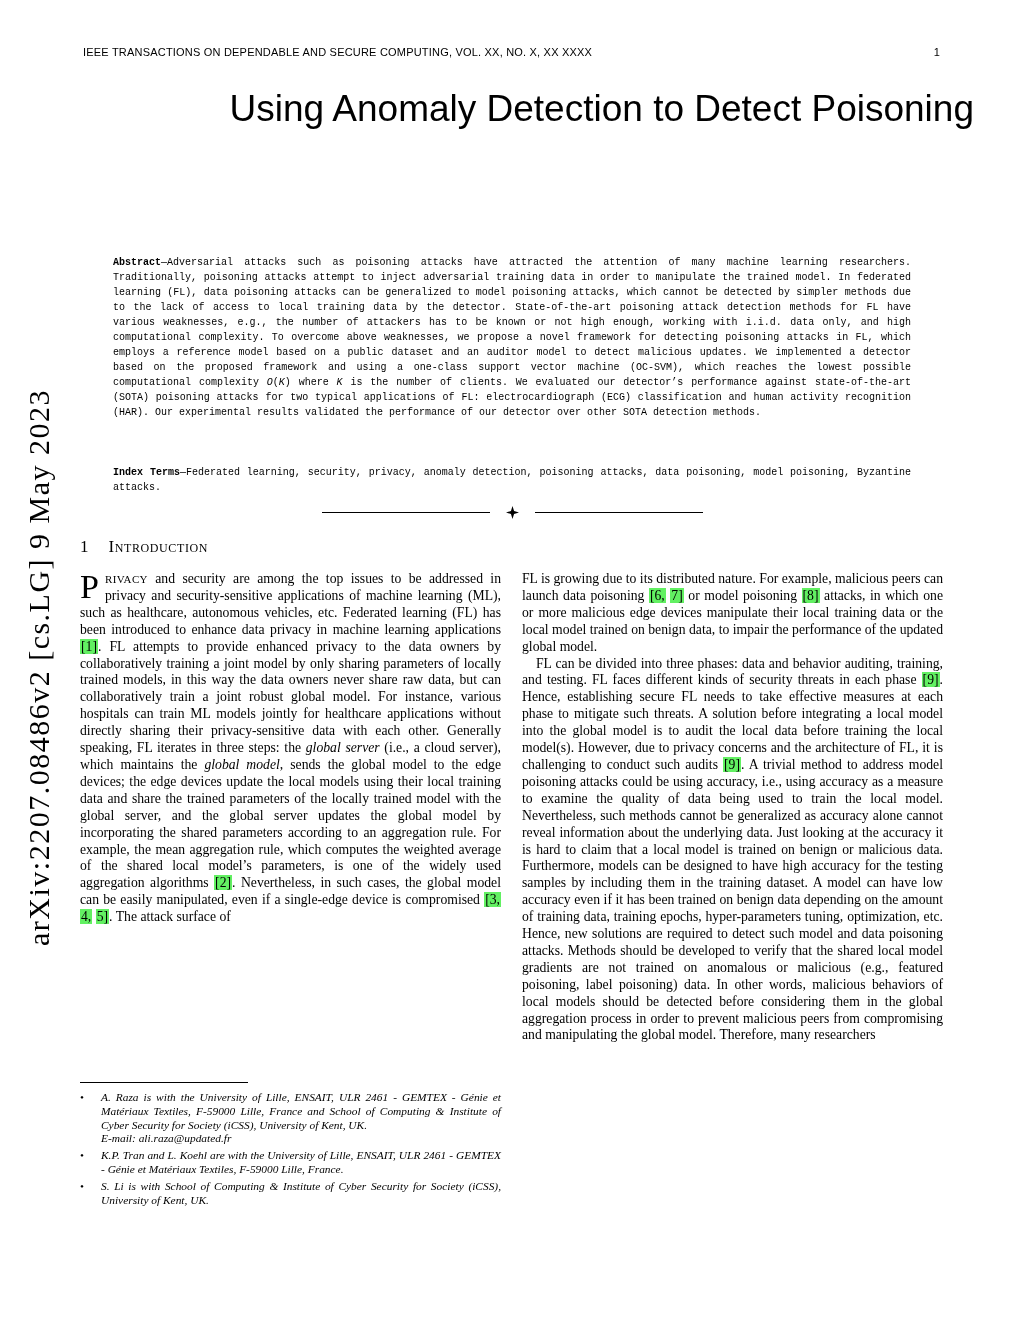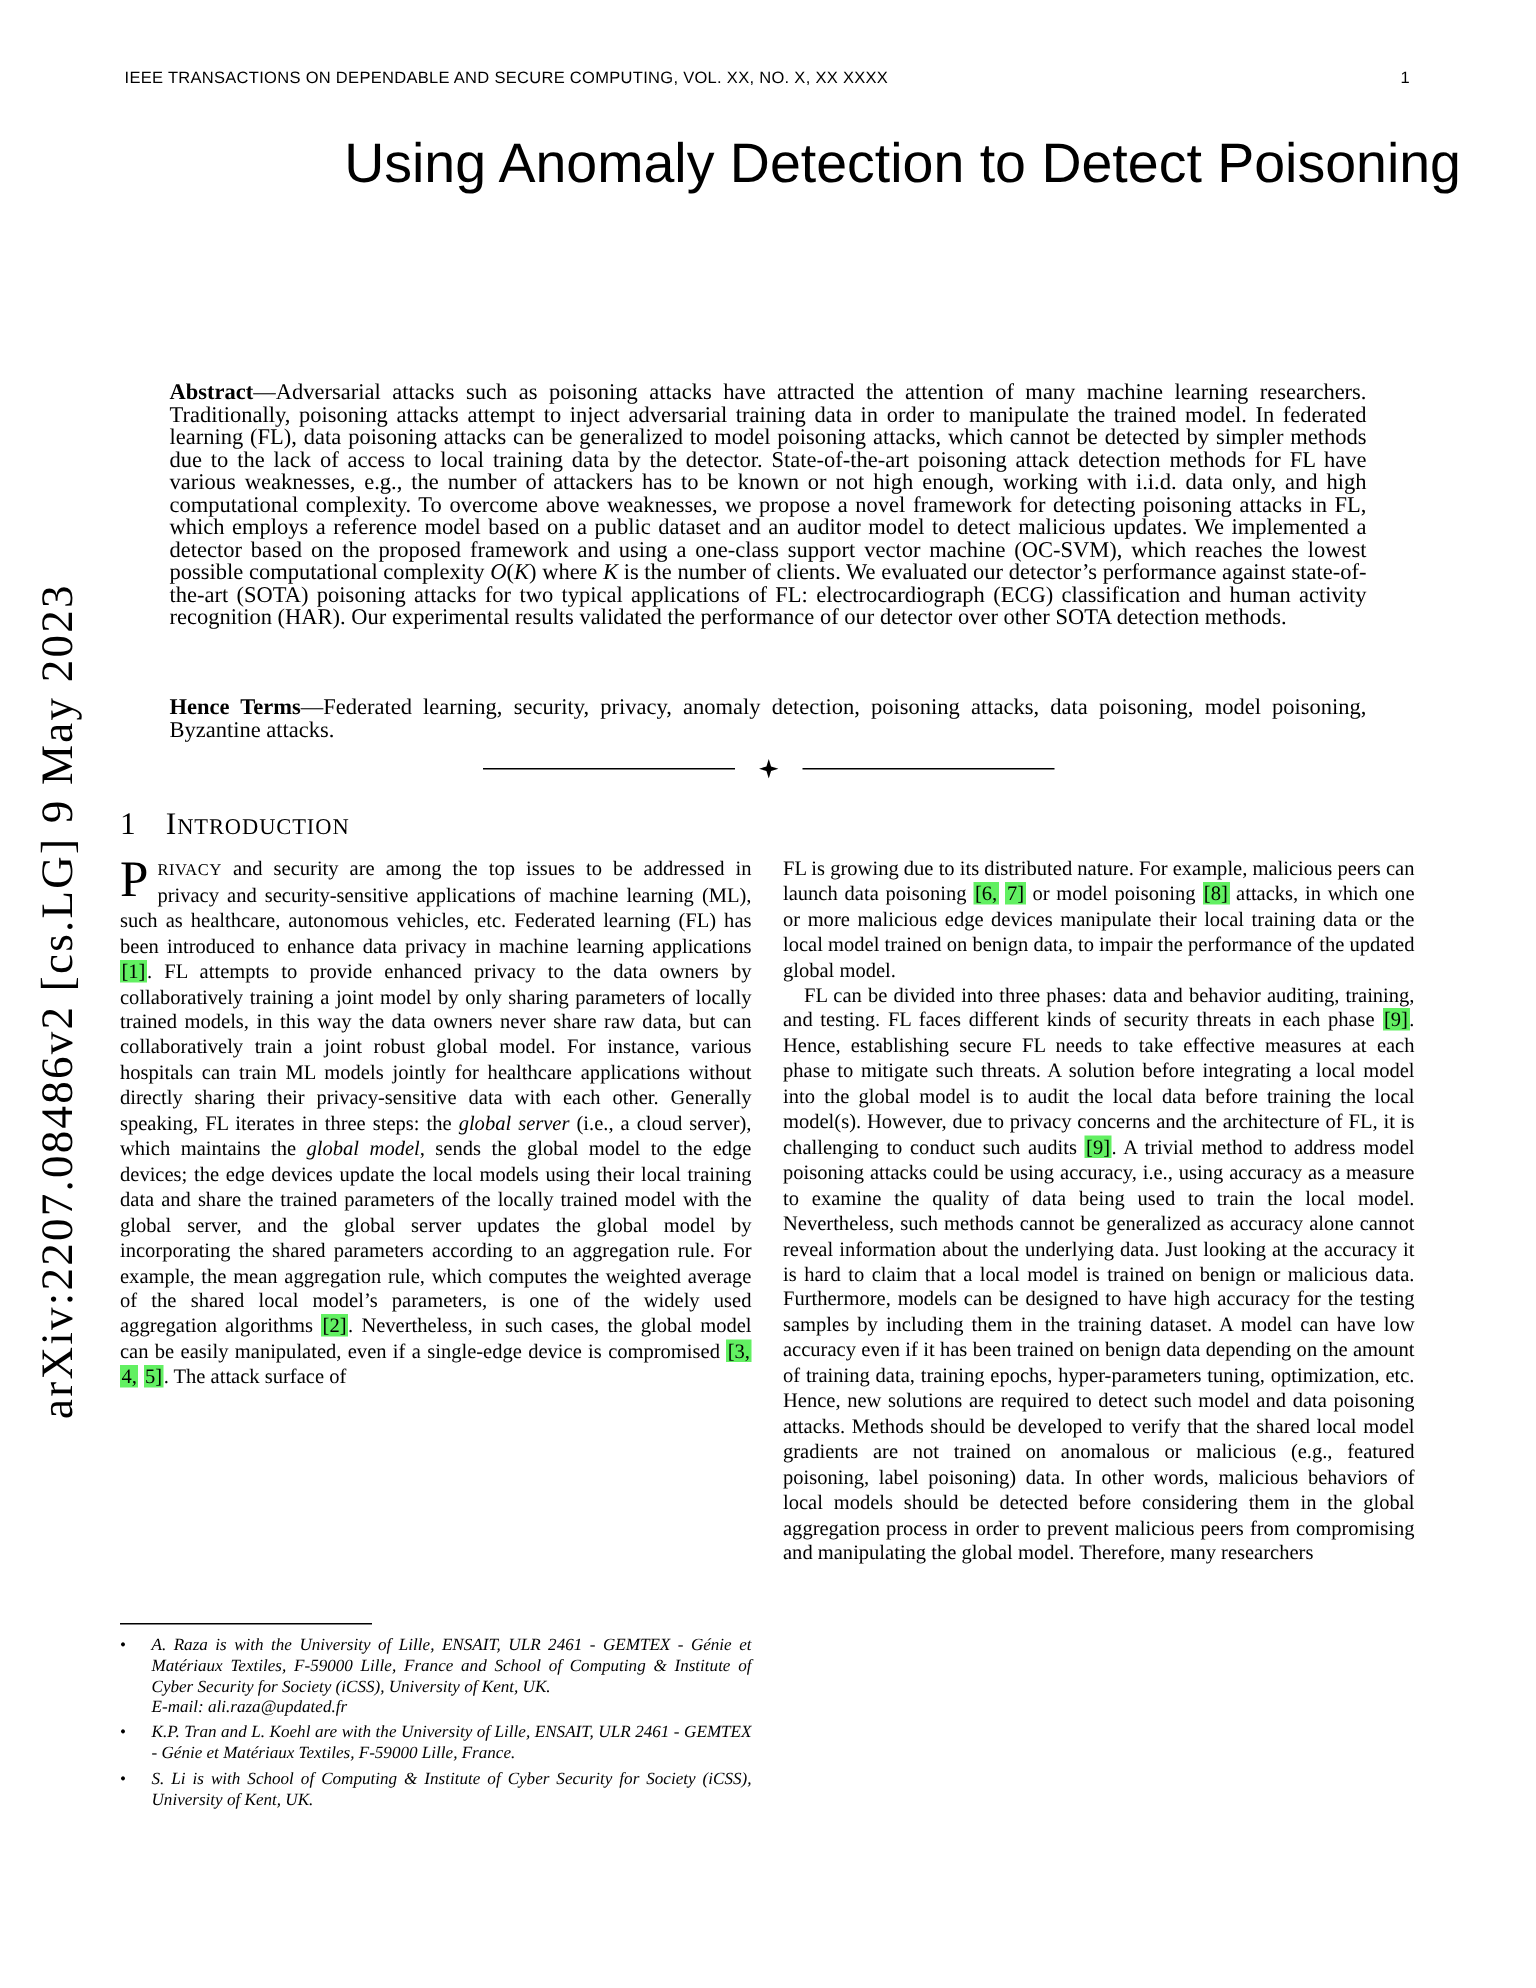--- a/index.html
+++ b/index.html
@@ -23,35 +23,35 @@
     font-family:"Liberation Sans", sans-serif; font-size:37px; line-height:1.26; font-weight:400;
   }
 
   .authors {
     position:absolute; top:202px; left:0; right:0; text-align:center;
     font-family:"Liberation Sans", sans-serif; font-size:17px;
   }
 
   .abstract, .index-terms {
     position:absolute; left:113px; width:798px;
-    font-family:Liberation Serif, serif; font-size:15px; line-height:15px;
+    font-family:Liberation Mono, monospace; font-size:10px; line-height:15px;
     text-align:justify;
   }
   .abstract { top:255px; }
   .index-terms { top:465px; }
   .lead { font-weight:bold; }
 
   .divider {
     position:absolute; top:506px; left:0; right:0;
     display:flex; align-items:center; justify-content:center; gap:16px;
   }
   .divider .rule { width:168px; border-top:1px solid #000; height:0; }
   .divider svg { fill:#000; }
 
-  .section-heading { position:absolute; top:537px; left:80px; font-size:21px; }
+  .section-heading { position:absolute; top:537px; left:80px; font-size:17px; }
   .sec-num { margin-right:20px; }
   .sec-title { font-variant:small-caps; letter-spacing:0.6px; }
 
   .col {
     position:absolute; top:571px; width:421px;
     font-size:13.7px; line-height:16.9px; text-align:justify; hyphens:auto;
   }
   .col-left  { left:80px; }
   .col-right { left:522px; }
   .para { margin:0; }
@@ -91,21 +91,21 @@
     <span>1</span>
   </div>
 
   <div class="title">
     <div>Using Anomaly Detection to Detect Poisoning</div>
   </div>
 
 
   <div class="abstract"><b class="lead">Abstract</b><span>—Adversarial attacks such as poisoning attacks have attracted the attention of many machine learning researchers. Traditionally, poisoning attacks attempt to inject adversarial training data in order to manipulate the trained model. In federated learning (FL), data poisoning attacks can be generalized to model poisoning attacks, which cannot be detected by simpler methods due to the lack of access to local training data by the detector. State-of-the-art poisoning attack detection methods for FL have various weaknesses, e.g., the number of attackers has to be known or not high enough, working with i.i.d. data only, and high computational complexity. To overcome above weaknesses, we propose a novel framework for detecting poisoning attacks in FL, which employs a reference model based on a public dataset and an auditor model to detect malicious updates. We implemented a detector based on the proposed framework and using a one-class support vector machine (OC-SVM), which reaches the lowest possible computational complexity <i>O</i>(<i>K</i>) where <i>K</i> is the number of clients. We evaluated our detector’s performance against state-of-the-art (SOTA) poisoning attacks for two typical applications of FL: electrocardiograph (ECG) classification and human activity recognition (HAR). Our experimental results validated the performance of our detector over other SOTA detection methods.</span></div>
 
-  <div class="index-terms"><b class="lead">Hence Terms</b><span>—Federated learning, security, privacy, anomaly detection, poisoning attacks, data poisoning, model poisoning, Byzantine attacks.</span></div>
+  <div class="index-terms"><b class="lead">Index Terms</b><span>—Federated learning, security, privacy, anomaly detection, poisoning attacks, data poisoning, model poisoning, Byzantine attacks.</span></div>
 
   <div class="divider">
     <span class="rule"></span>
     <svg viewBox="0 0 16 16" width="13" height="13" aria-hidden="true">
       <path d="M8 0 L9.9 6.1 L16 8 L9.9 9.9 L8 16 L6.1 9.9 L0 8 L6.1 6.1 Z"></path>
     </svg>
     <span class="rule"></span>
   </div>
 
   <div class="section-heading">

